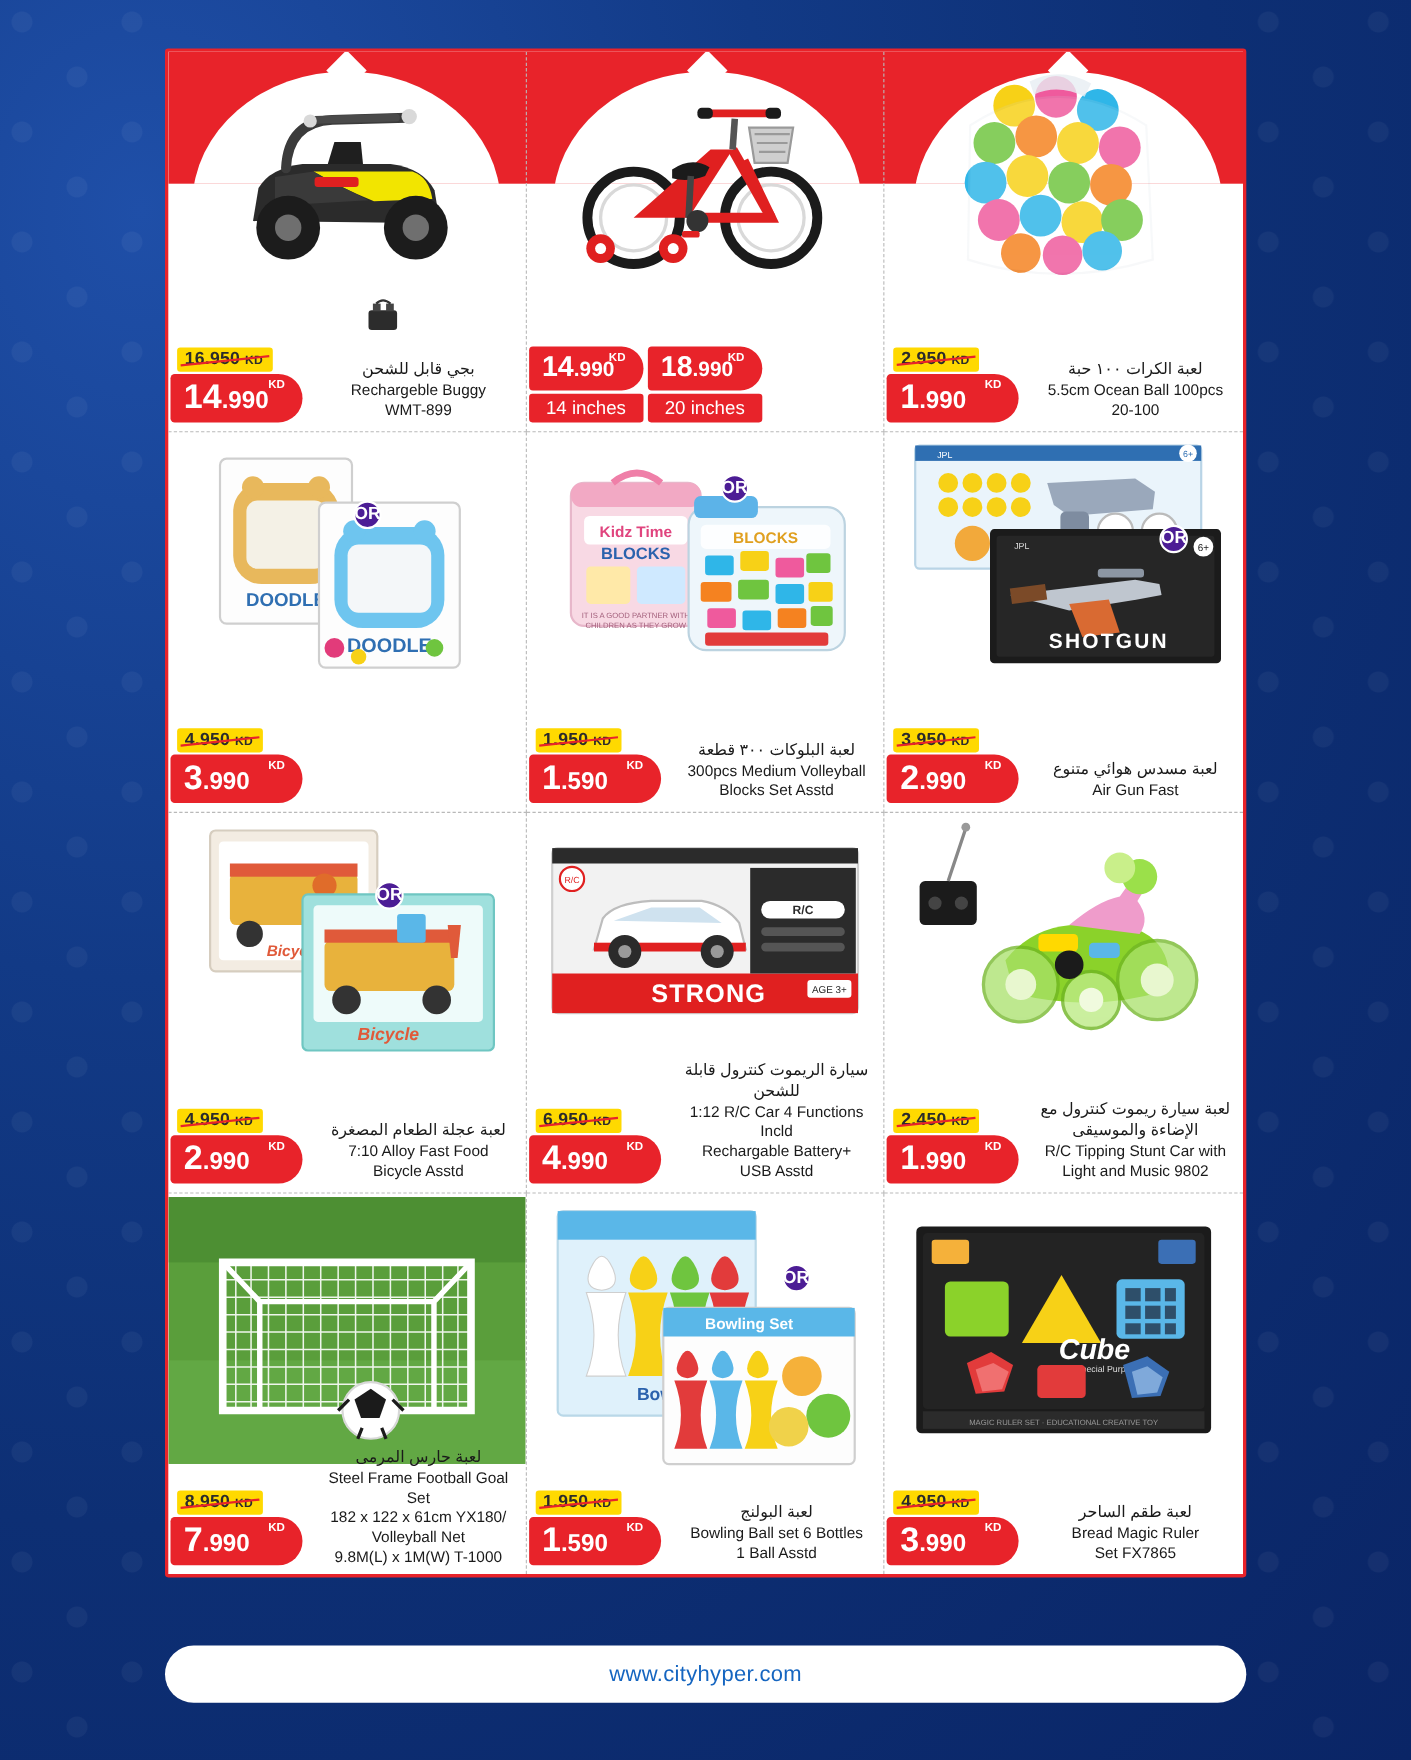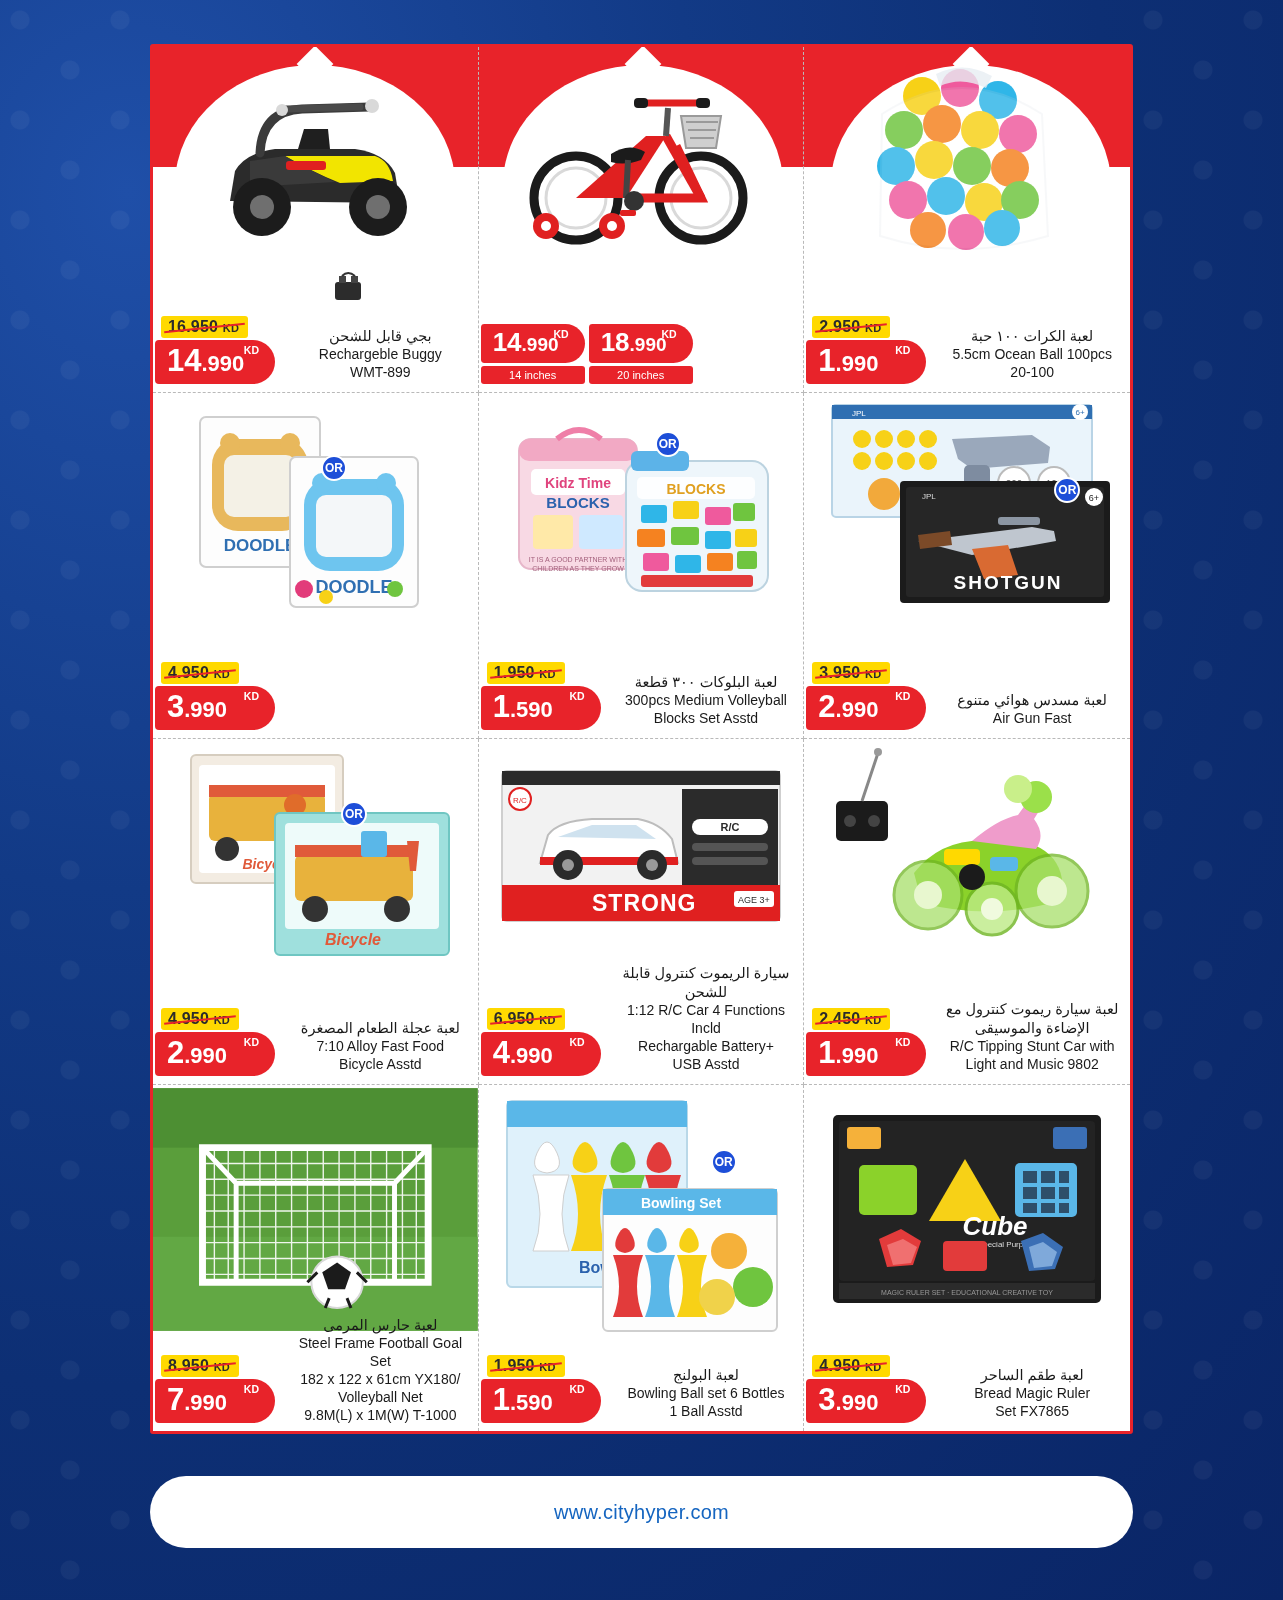--- a/index.html
+++ b/index.html
@@ -155,40 +155,40 @@
   .dual {
     position: absolute; left: 2px; bottom: 8px; display: flex; gap: 4px;
   }
   .dual .pricebox { position: relative; }
   .dual .new-price { min-width: 104px; padding-right: 18px; }
   .dual .new-price .main { font-size: 26px; }
   .dual .new-price .frac { font-size: 19px; }
   .size-tag {
     margin-top: 3px;
     background: #e8232a; color: #fff;
-    font-size: 11px; text-align: center;
+    font-size: 17px; text-align: center;
     border-radius: 3px; padding: 3px 4px;
   }
 
   
   .or-badge {
     position: absolute;
     width: 26px; height: 26px; border-radius: 50%;
-    background: #1d4ed8; color: #fff;
-    font-size: 12px; font-weight: bold;
+    background: #4c1d95; color: #fff;
+    font-size: 16px; font-weight: bold;
     display: flex; align-items: center; justify-content: center;
     border: 2px solid #fff;
     z-index: 5;
   }
 
   
   .footer {
     position: absolute;
     left: 0; bottom: 52px;
-    width: 983px; height: 72px;
+    width: 983px; height: 52px;
     background: #fff;
     border-radius: 36px;
     display: flex; align-items: center; justify-content: center;
   }
   .footer .url {
     color: #1565c0;
     font-size: 20px;
     letter-spacing: .3px;
   }
 

